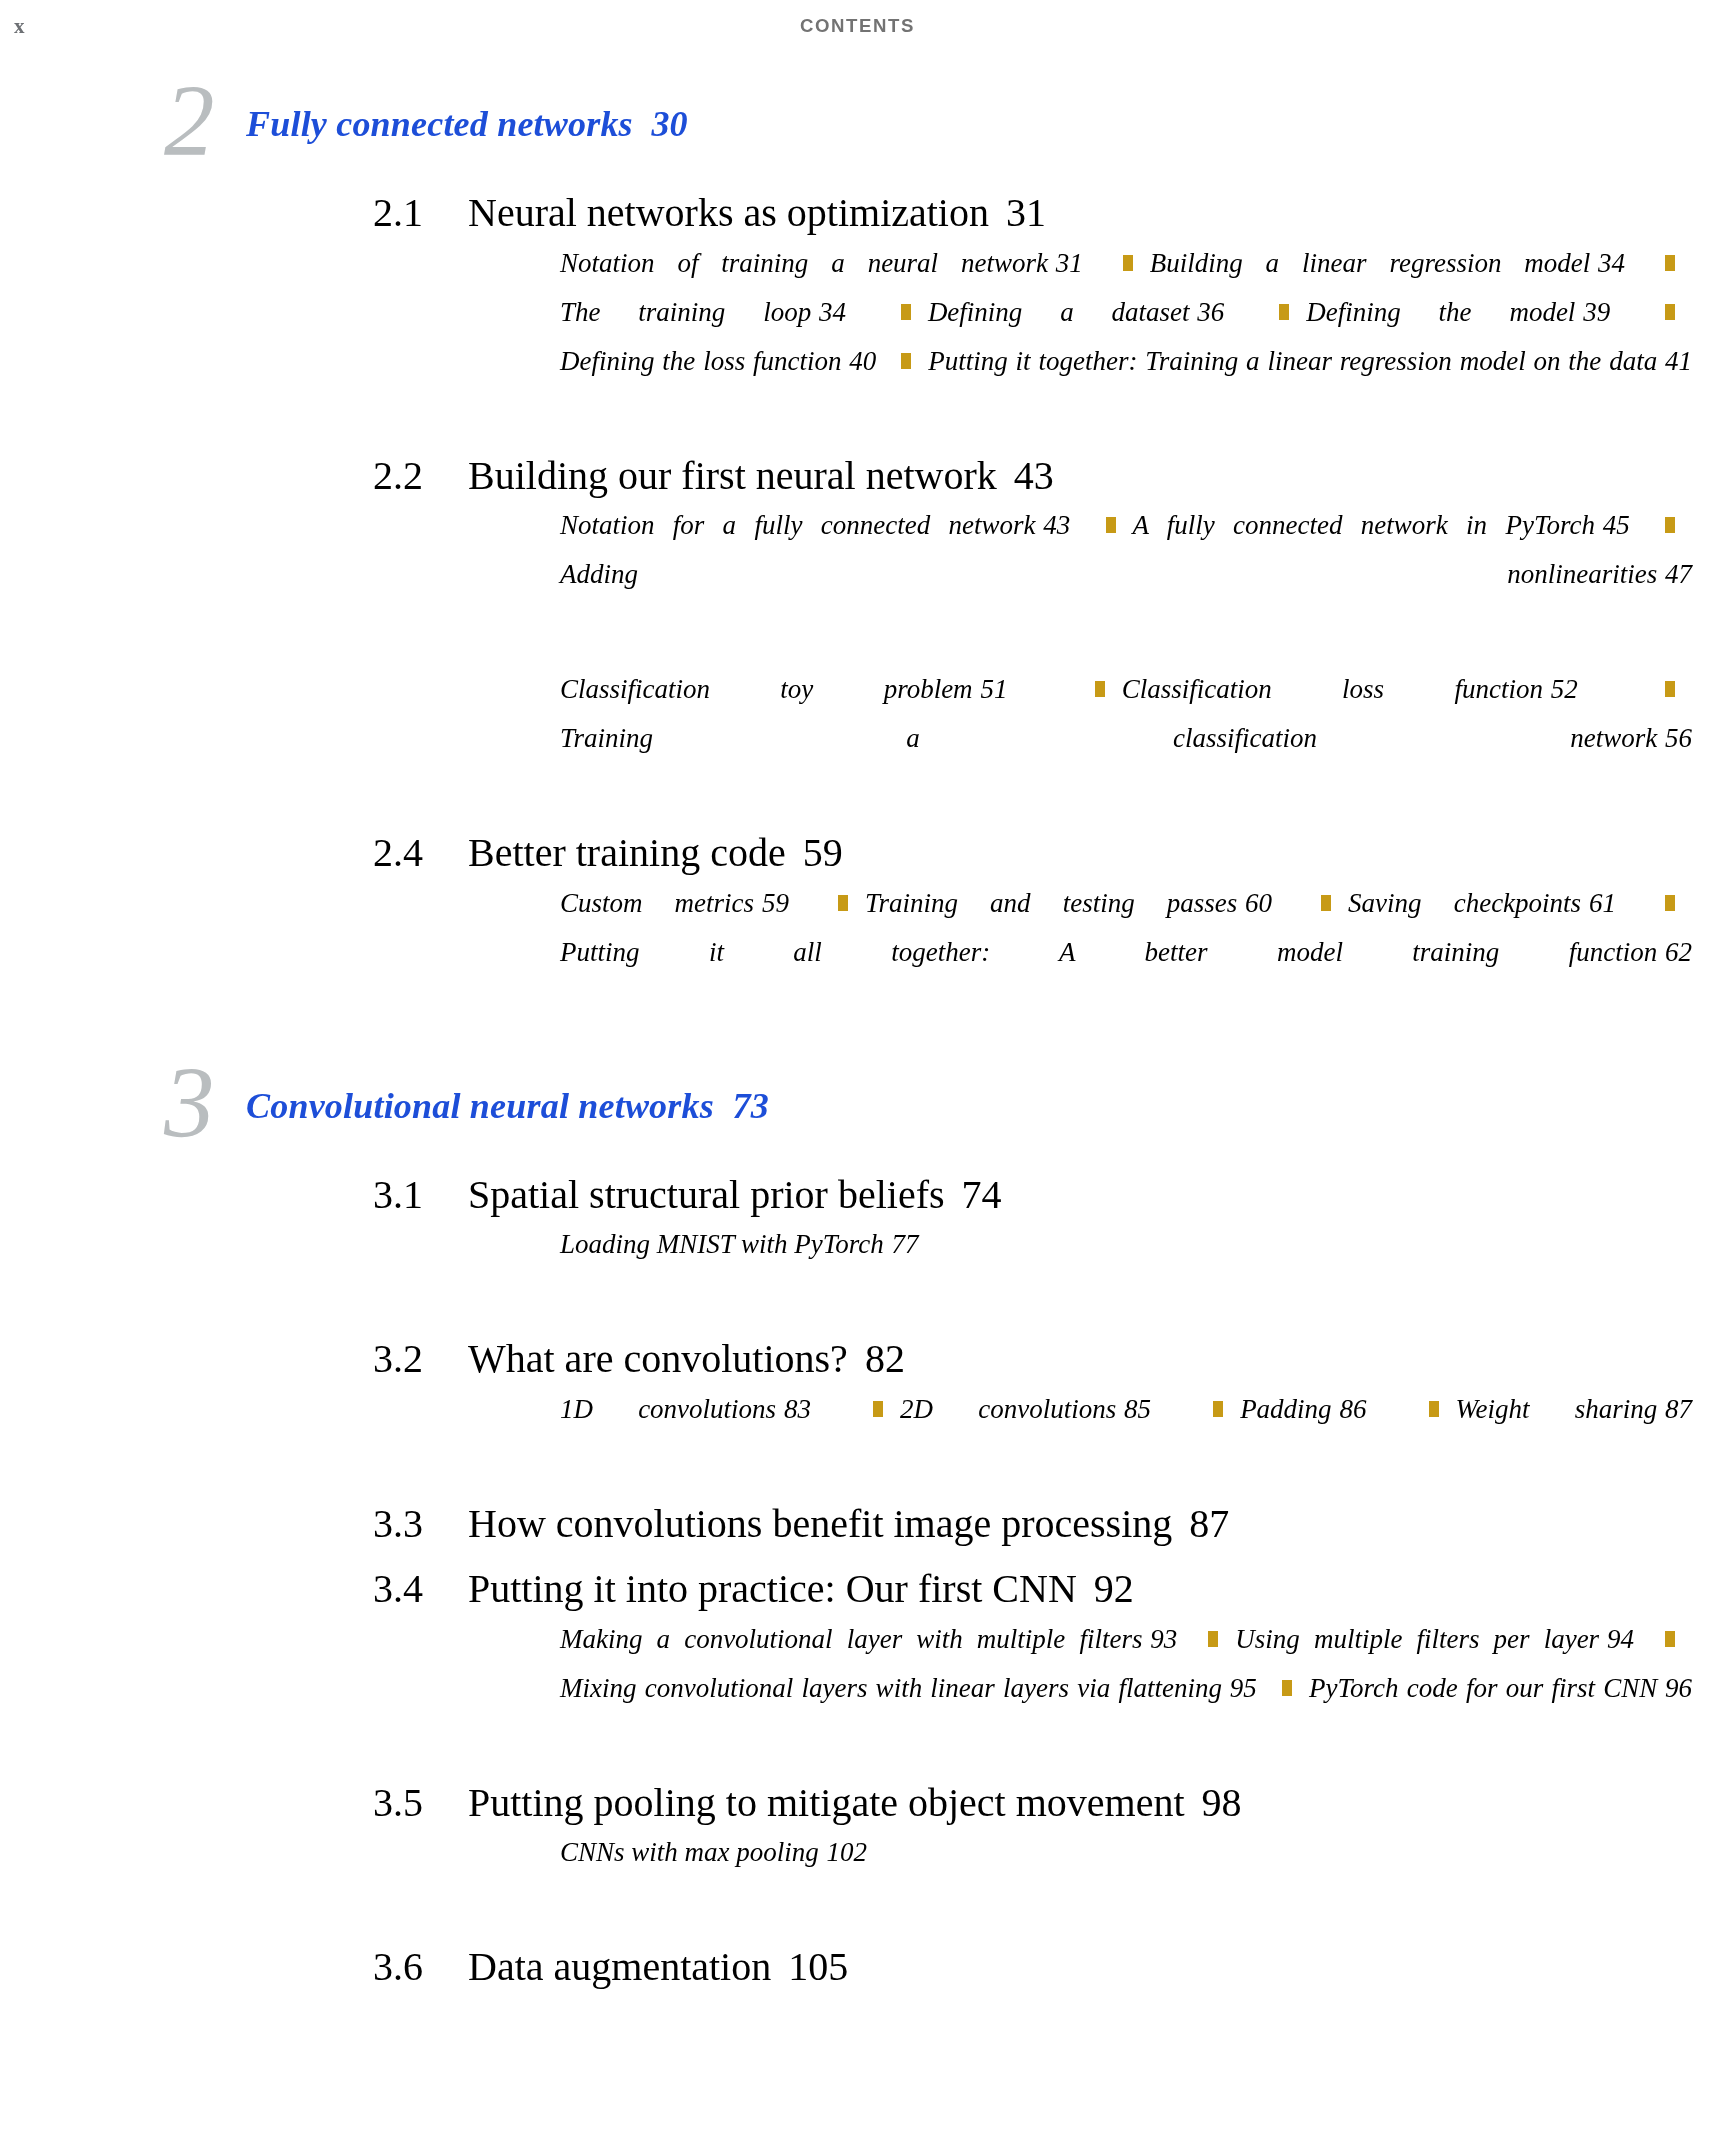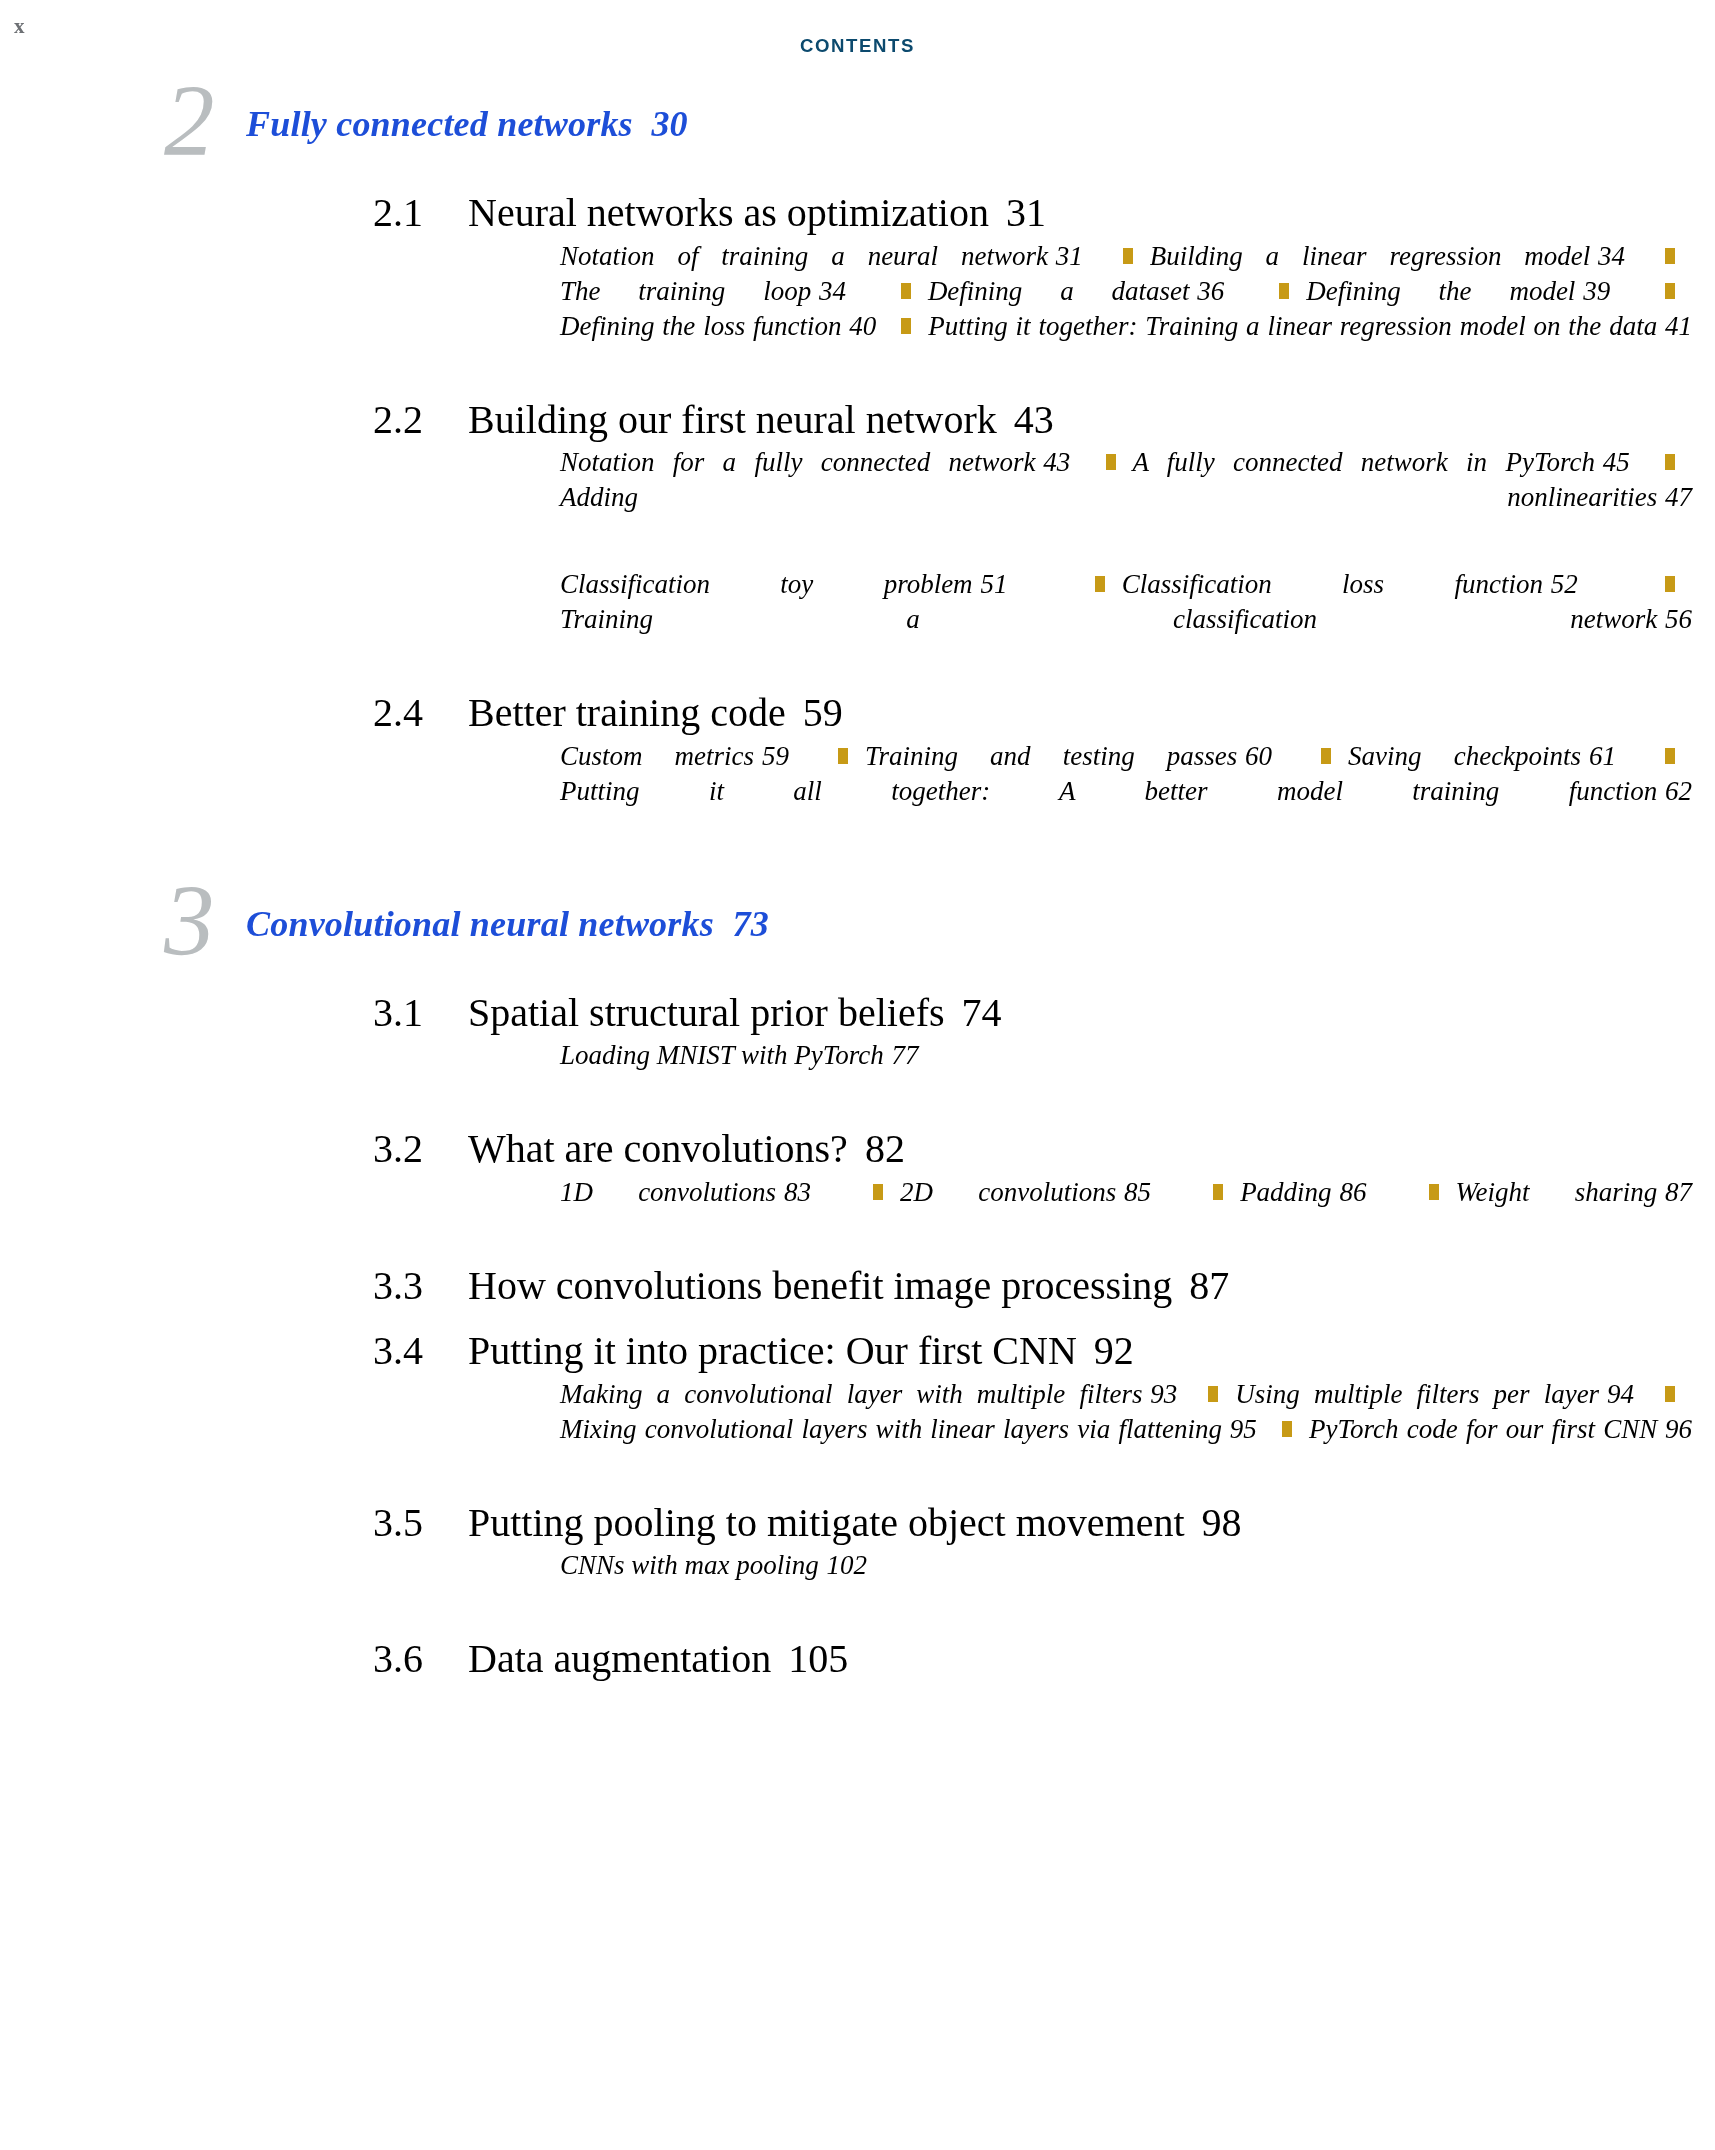--- a/index.html
+++ b/index.html
@@ -34,22 +34,21 @@
   .head-title {
     position: absolute;
     left: 0;
     right: 0;
     top: 14.7px;
     text-align: center;
     font-family: "Liberation Sans", sans-serif;
     font-weight: bold;
     font-size: 18.6px;
     letter-spacing: 1.6px;
-    color: #0c4a6e;
-    margin-top: 20px;
+    color: #737373;
   }
 
   
   .toc {
     padding-top: 40px;
   }
 
   
   .chapter {
     position: relative;
@@ -112,21 +111,21 @@
     padding-left: 17px;
   }
 
   
   .subs {
     margin-left: 560px;
     margin-right: 0;
     width: 1132px;
     font-style: italic;
     font-size: 27px;
-    line-height: 35px;
+    line-height: 49px;
     text-align: justify;
     text-justify: inter-word;
     margin-top: 1.6px;
     margin-bottom: 3.1px;
   }
   .subs.narrow {
     text-align: left;
     font-style: italic;
   }
   .sub-entry {

